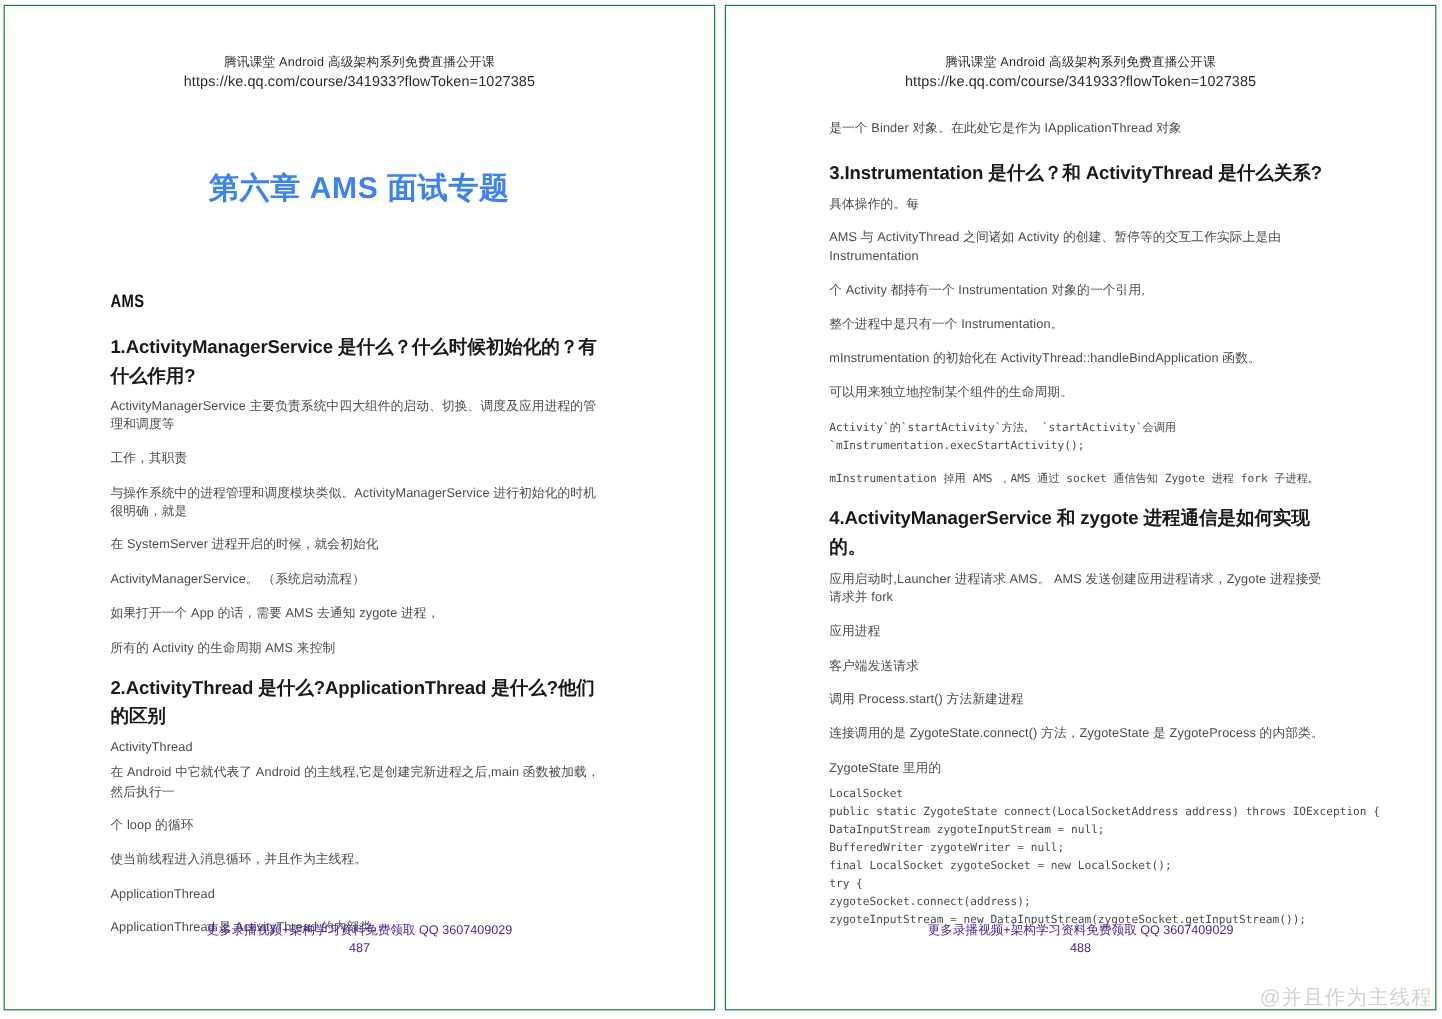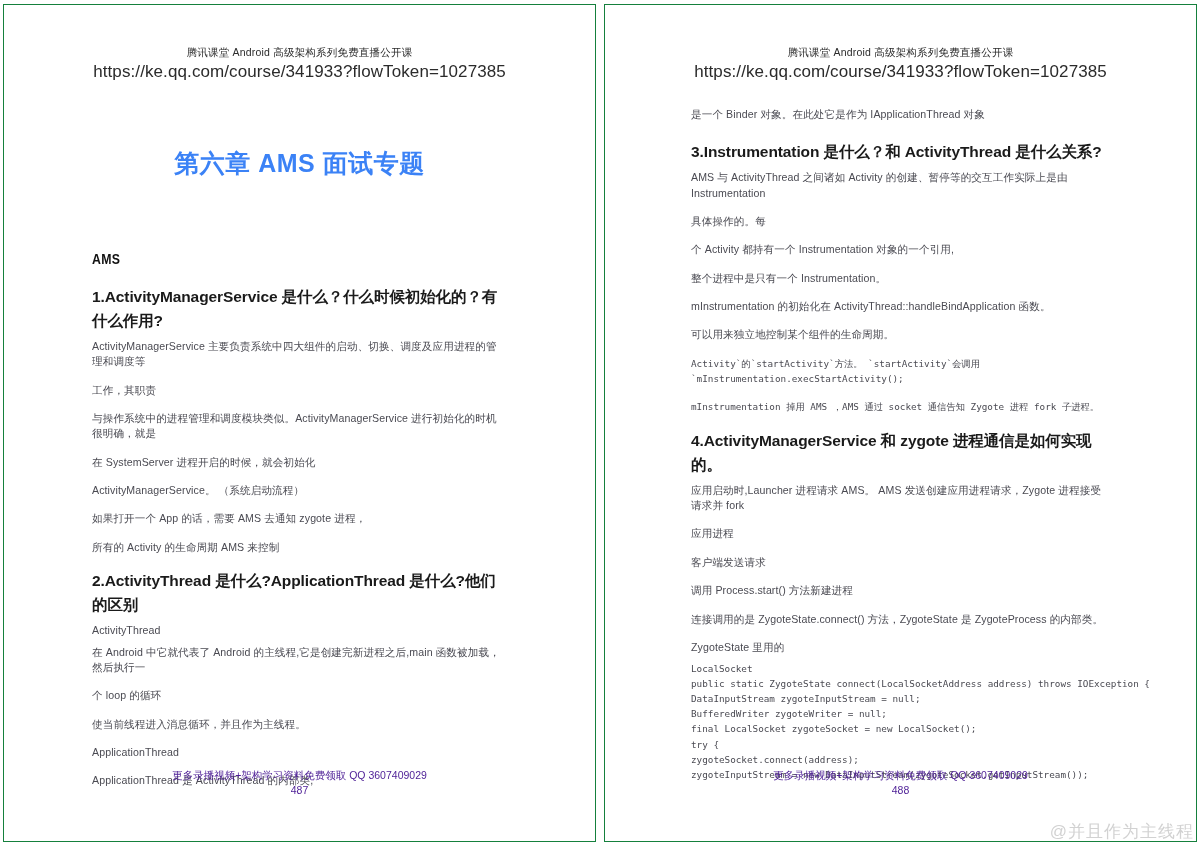--- a/index.html
+++ b/index.html
@@ -49,21 +49,21 @@
     padding-top: 40px;
     line-height: 1.45;
     color: #2b2b2b;
   }
   .doc-header .line1 {
     font-size: 10.5px;
     letter-spacing: .2px;
     white-space: nowrap;
   }
   .doc-header .line2 {
-    font-size: 17px;
+    font-size: 12px;
     letter-spacing: .1px;
     white-space: nowrap;
   }
 
   
   .content {
     padding: 0 88px 0 88px;
     box-sizing: border-box;
   }
   .content-right {
@@ -207,22 +207,22 @@
         <div class="line1">腾讯课堂 Android 高级架构系列免费直播公开课</div>
         <div class="line2">https://ke.qq.com/course/341933?flowToken=1027385</div>
       </div>
 
       <div class="content content-right">
 
         <p class="para" style="margin-top:22px;">是一个 Binder 对象。在此处它是作为 IApplicationThread 对象</p>
 
         <h2 class="sec">3.Instrumentation 是什么？和 ActivityThread 是什么关系?</h2>
 
+        <p class="para">具体操作的。每</p>
         <p class="para">AMS 与 ActivityThread 之间诸如 Activity 的创建、暂停等的交互工作实际上是由 Instrumentation</p>
-        <p class="para">具体操作的。每</p>
         <p class="para">个 Activity 都持有一个 Instrumentation 对象的一个引用,</p>
         <p class="para">整个进程中是只有一个 Instrumentation。</p>
         <p class="para">mInstrumentation 的初始化在 ActivityThread::handleBindApplication 函数。</p>
         <p class="para">可以用来独立地控制某个组件的生命周期。</p>
 
         <pre class="code spaced">Activity`的`startActivity`方法。 `startActivity`会调用
 `mInstrumentation.execStartActivity();</pre>
 
         <div class="mono-para">mInstrumentation 掉用 AMS ，AMS 通过 socket 通信告知 Zygote 进程 fork 子进程。</div>
 

